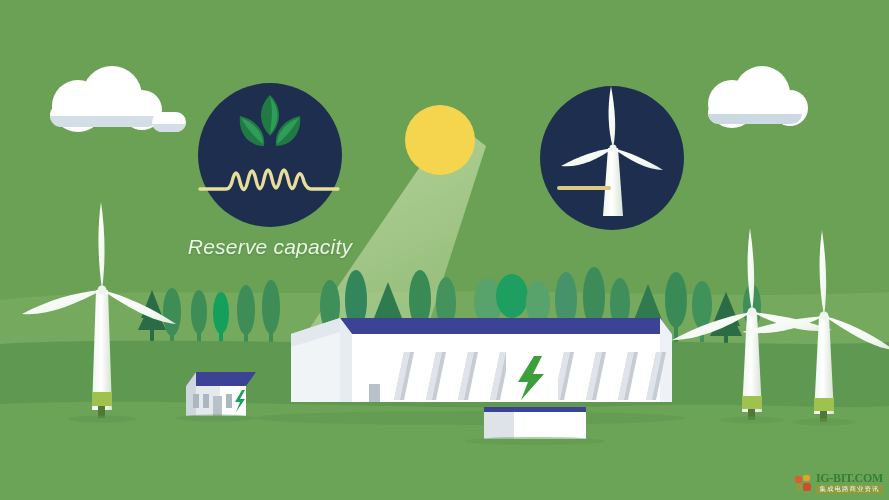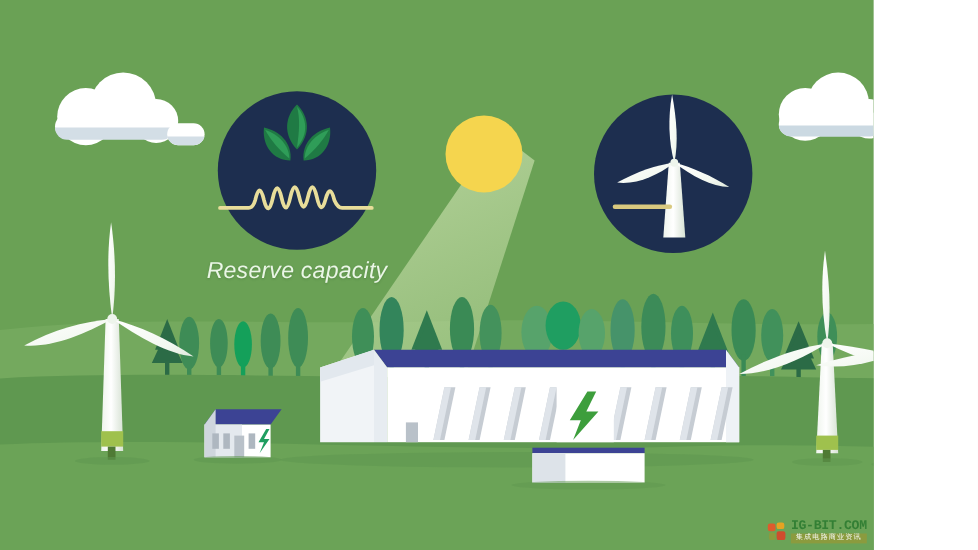--- a/index.html
+++ b/index.html
@@ -2,21 +2,21 @@
 <html><head>
 <meta charset="utf-8">
 <style>
   html, body {
     margin: 0;
     padding: 0;
     background: #ffffff;
   }
   #scene {
     position: relative;
-    width: 794px;
+    width: 889px;
     height: 500px;
     overflow: hidden;
     font-family: "Liberation Sans", sans-serif;
     background: #6aa155;
   }
   #scene svg.layer {
     position: absolute;
     left: 0;
     top: 0;
     width: 889px;
@@ -64,21 +64,21 @@
     position: absolute;
     display: block;
     border-radius: 2px;
   }
   #watermark .wm-text {
     display: flex;
     flex-direction: column;
     line-height: 1;
   }
   #watermark .wm-title {
-    font-family: Liberation Mono, monospace;
+    font-family: Liberation Serif, serif;
     font-weight: bold;
     font-size: 12px;
     color: #2f7d32;
     letter-spacing: -0.3px;
   }
   #watermark .wm-sub {
     font-family: "Liberation Sans", sans-serif;
     font-size: 6.5px;
     color: #ffffff;
     background: #8e9b3c;

